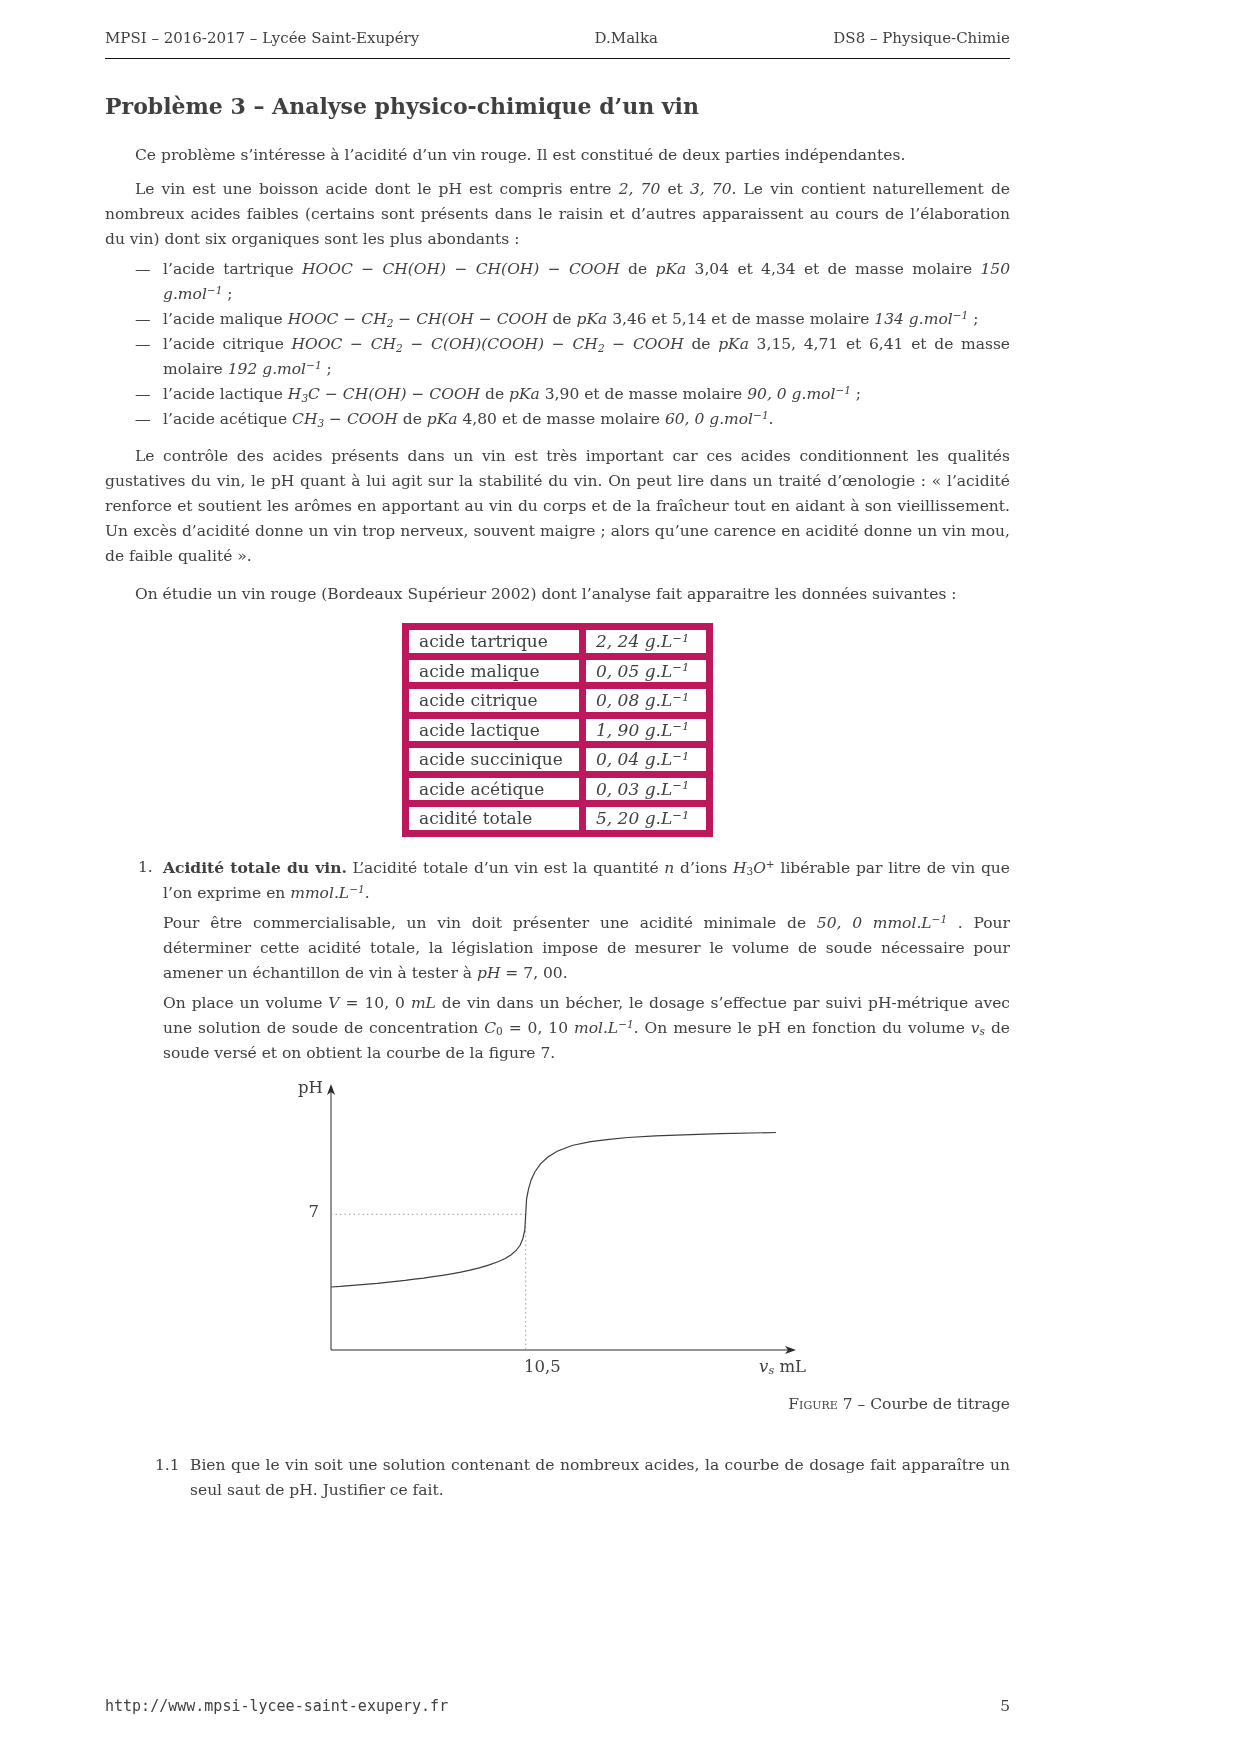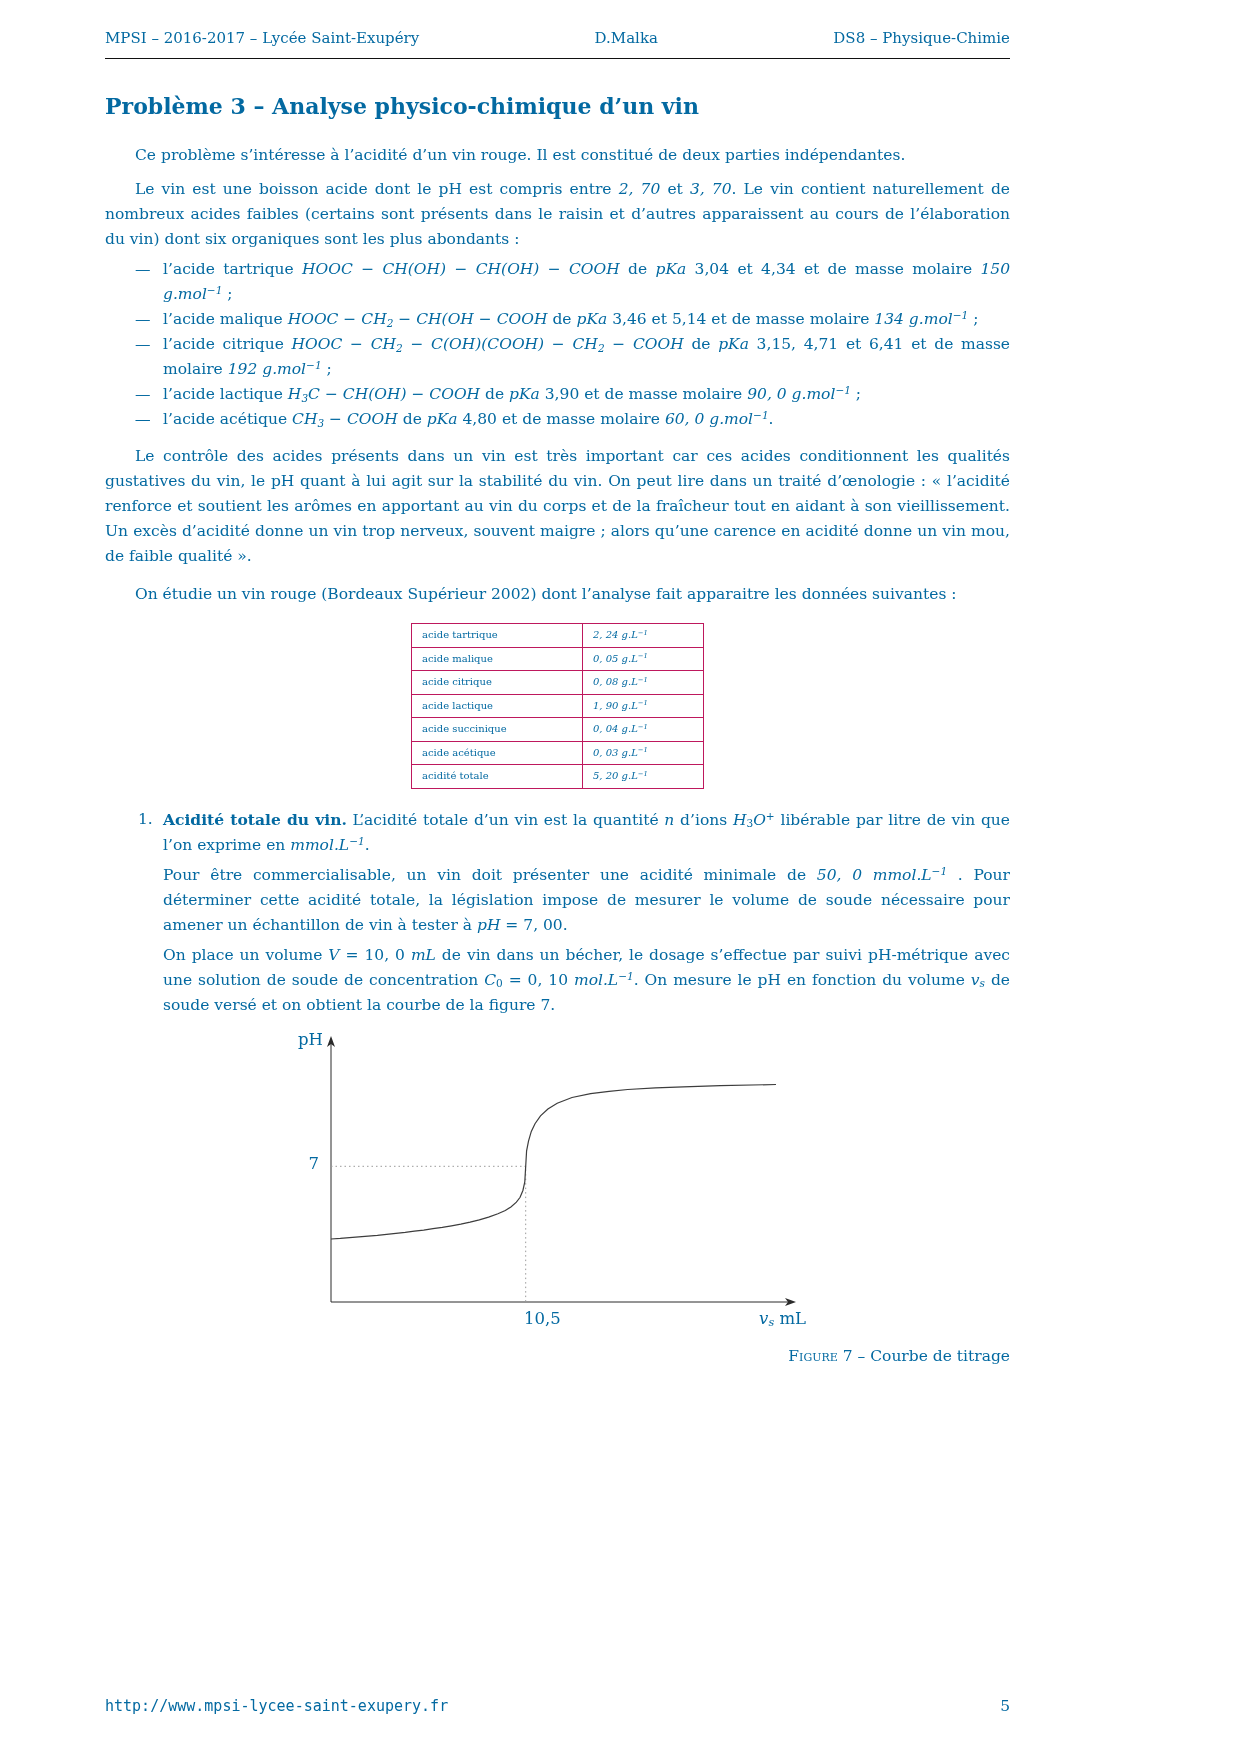--- a/index.html
+++ b/index.html
@@ -4,43 +4,43 @@
 <style>
   html,body{margin:0;padding:0;background:#ffffff;}
   .page{
     position:relative;
     width:1240px;height:1754px;
     background:#ffffff;
     overflow:hidden;
     font-family:"DejaVu Serif", serif;
     font-size:15.5px;
     line-height:25px;
-    color:#0369a1;
+    color:#404040;
     text-decoration:underline;
   }
   .content{position:absolute;left:105px;top:26px;width:905px;}
   .hdr{display:flex;justify-content:space-between;font-size:15px;}
   .rule{border-bottom:1.2px solid #111;margin-top:7px;}
   .title{font-size:22px;font-weight:bold;margin:32px 0 0 0;line-height:30px;}
   p{margin:0;}
   .para{text-align:justify;}
   .indent{text-indent:30px;}
   .p-intro{margin-top:22px;}
   .p-wine{margin-top:9px;}
   .acid-list{margin-top:5px;}
   .acid-item{position:relative;padding-left:58px;text-align:justify;}
   .dash{position:absolute;left:30px;top:0;}
   .p-control{margin-top:12px;}
   .p-study{margin-top:13px;}
   table.acid-table{border-collapse:collapse;margin:16px auto 0 auto;}
   table.acid-table td{
-    border:1px solid #be185d;
+    border:7px solid #be185d;
     padding:0 10px;
     line-height:22.5px;
-    font-size:10px;
+    font-size:17px;
     white-space:nowrap;
   }
   table.acid-table td.c1{min-width:150px;}
   table.acid-table td.c2{min-width:100px;}
   .p-ke{margin-top:24px;}
   .item1{position:relative;margin-top:18px;padding-left:58px;}
   .qnum{position:absolute;left:33px;top:0;}
   .item1 p{margin-top:5px;text-align:justify;}
   .item1 p:first-of-type{margin-top:0;}
   figure{margin:16px 0 0 0;position:relative;}
@@ -171,20 +171,24 @@
             <polyline points="46.0,205.0 55.3,204.4 64.5,203.6 73.8,202.9 83.1,202.1 92.4,201.3 101.6,200.3 110.9,199.4 120.2,198.4 129.4,197.2 138.7,196.1 148.0,194.7 157.3,193.4 166.5,191.8 175.8,190.1 185.1,188.1 194.3,185.8 203.6,183.1 212.9,179.8 220.3,176.5 225.9,173.0 231.4,168.2 235.1,163.3 237.9,156.5 239.8,147.8 240.7,132.3 241.6,116.8 243.5,107.1 246.3,97.4 250.0,89.7 255.5,81.9 262.9,75.1 272.2,69.3 287.0,63.5 305.6,59.6 324.1,57.3 342.7,55.5 370.5,53.8 398.3,52.8 435.4,51.7 491.0,50.5" class="curve"></polyline>
           </svg>
         <span class="plbl" id="ylab" style="left: 180px; top: -4px;">pH</span>
         <span class="plbl" id="ytick" style="left: 184px; top: 120.308px;">7</span>
         <span class="plbl" id="xtick" style="left: 385.688px; top: 275px;">10,5</span>
         <span class="plbl" id="xlab" style="left: 581px; top: 275px;"><span class="it">v</span><sub class="it">s</sub><span> mL</span></span>
       </div>
       <figcaption><span class="sc">Figure 7</span><span> – Courbe de titrage</span></figcaption>
     </figure>
 
+    <div class="q11">
+      <span class="qnum11">1.1</span>
+      <p class="para">Bien que le vin soit une solution contenant de nombreux acides, la courbe de dosage fait apparaître un seul saut de pH. Justifier ce fait.</p>
+    </div>
 
   </div>
 
   <div class="ftr">
     <span class="url">http://www.mpsi-lycee-saint-exupery.fr</span>
     <span>5</span>
   </div>
 </div>
 
 </body></html>

